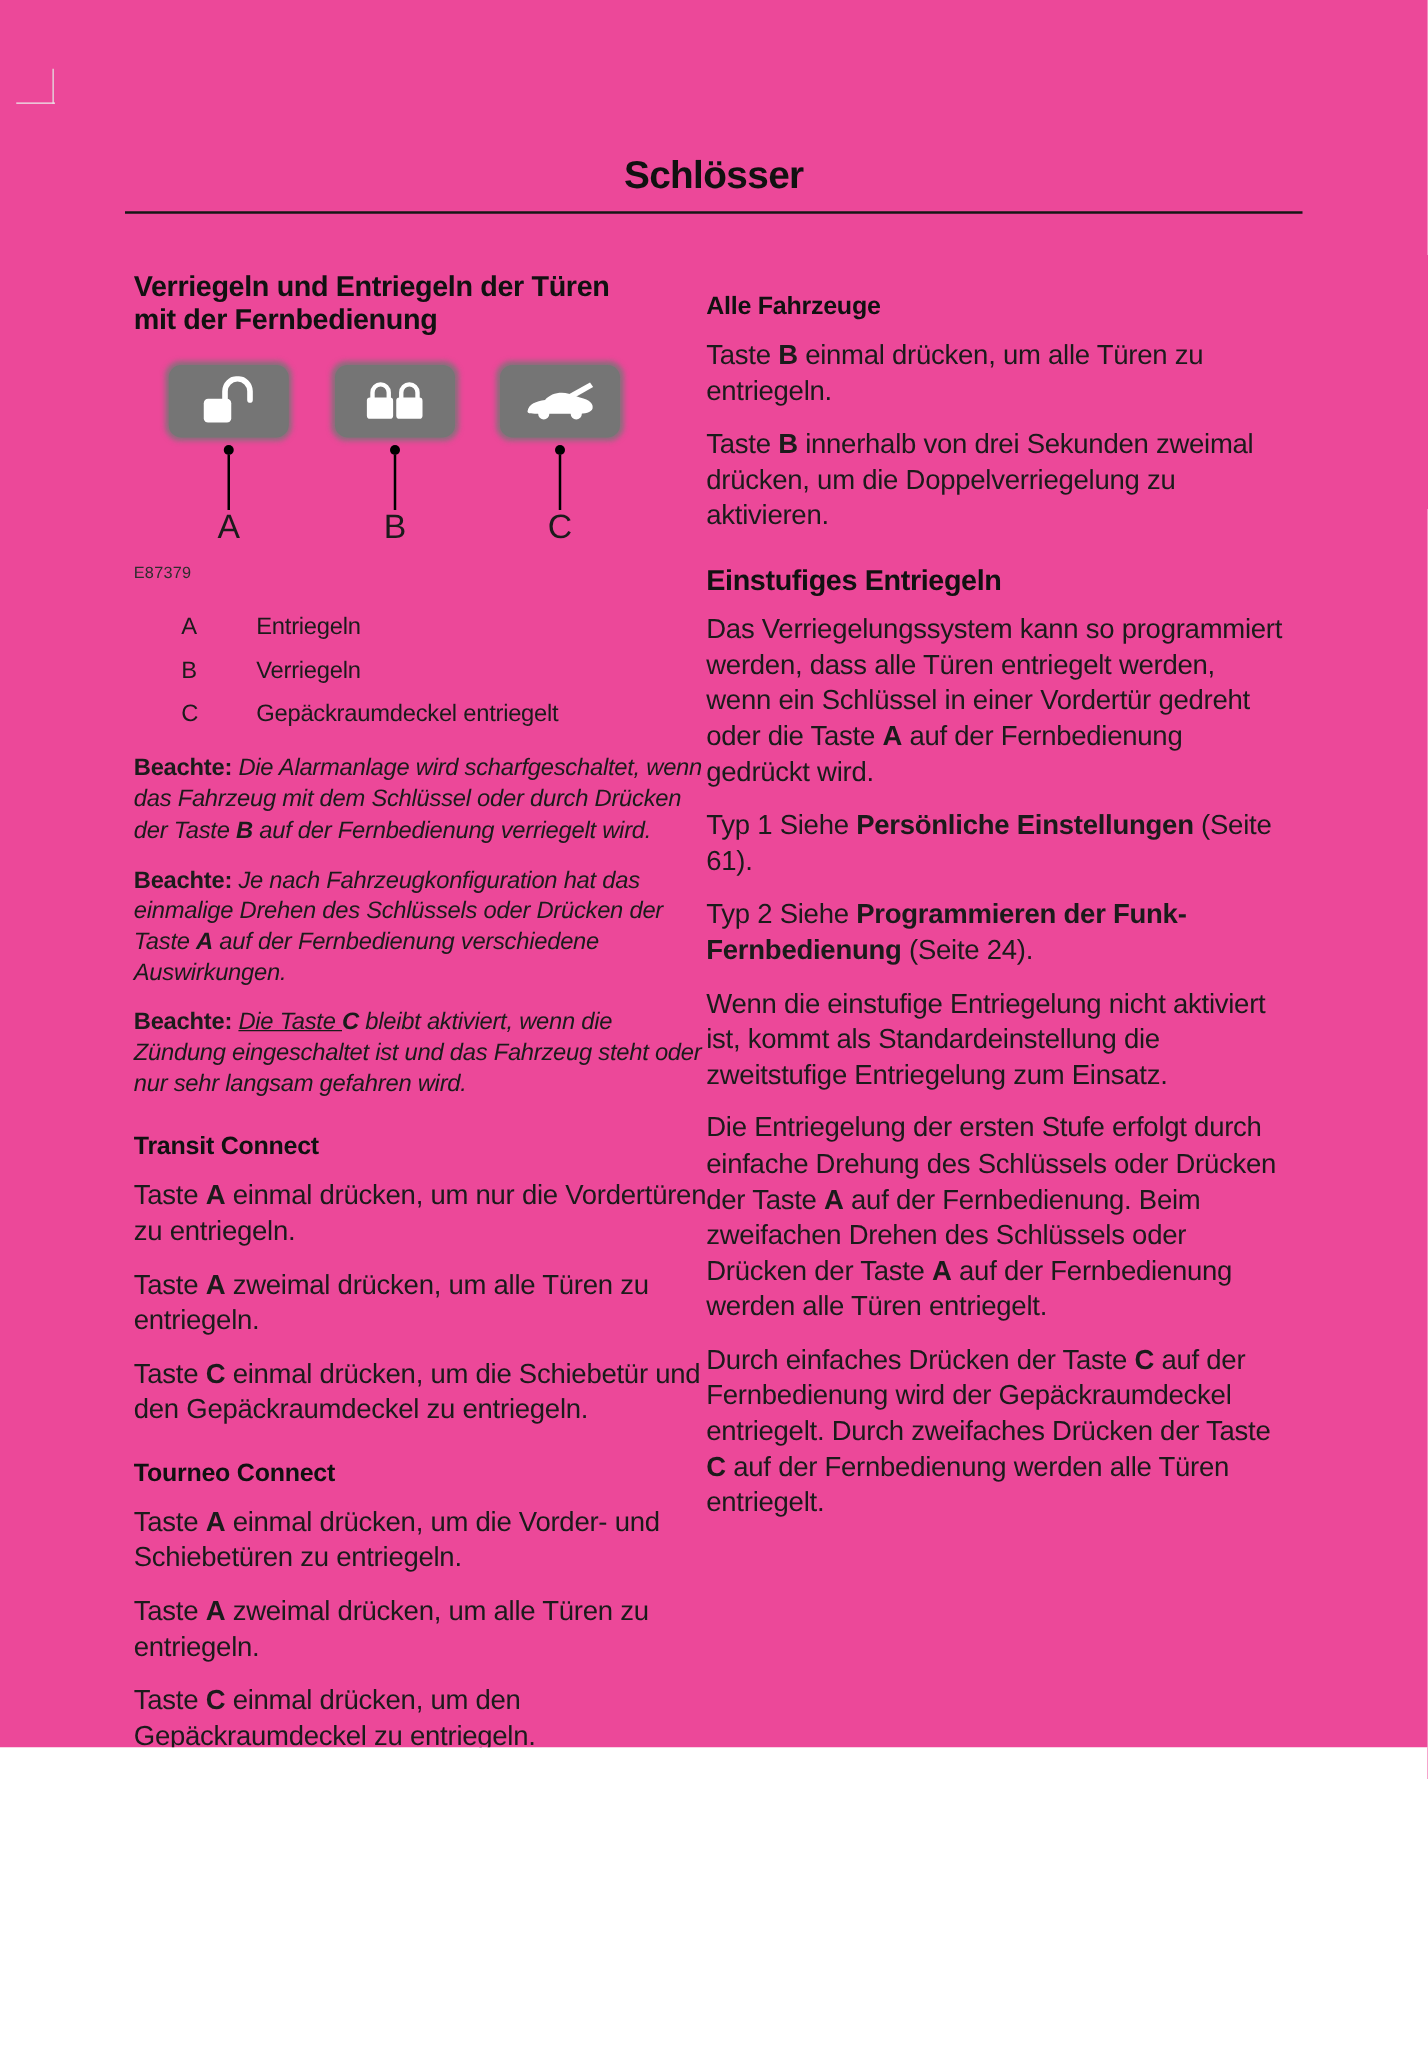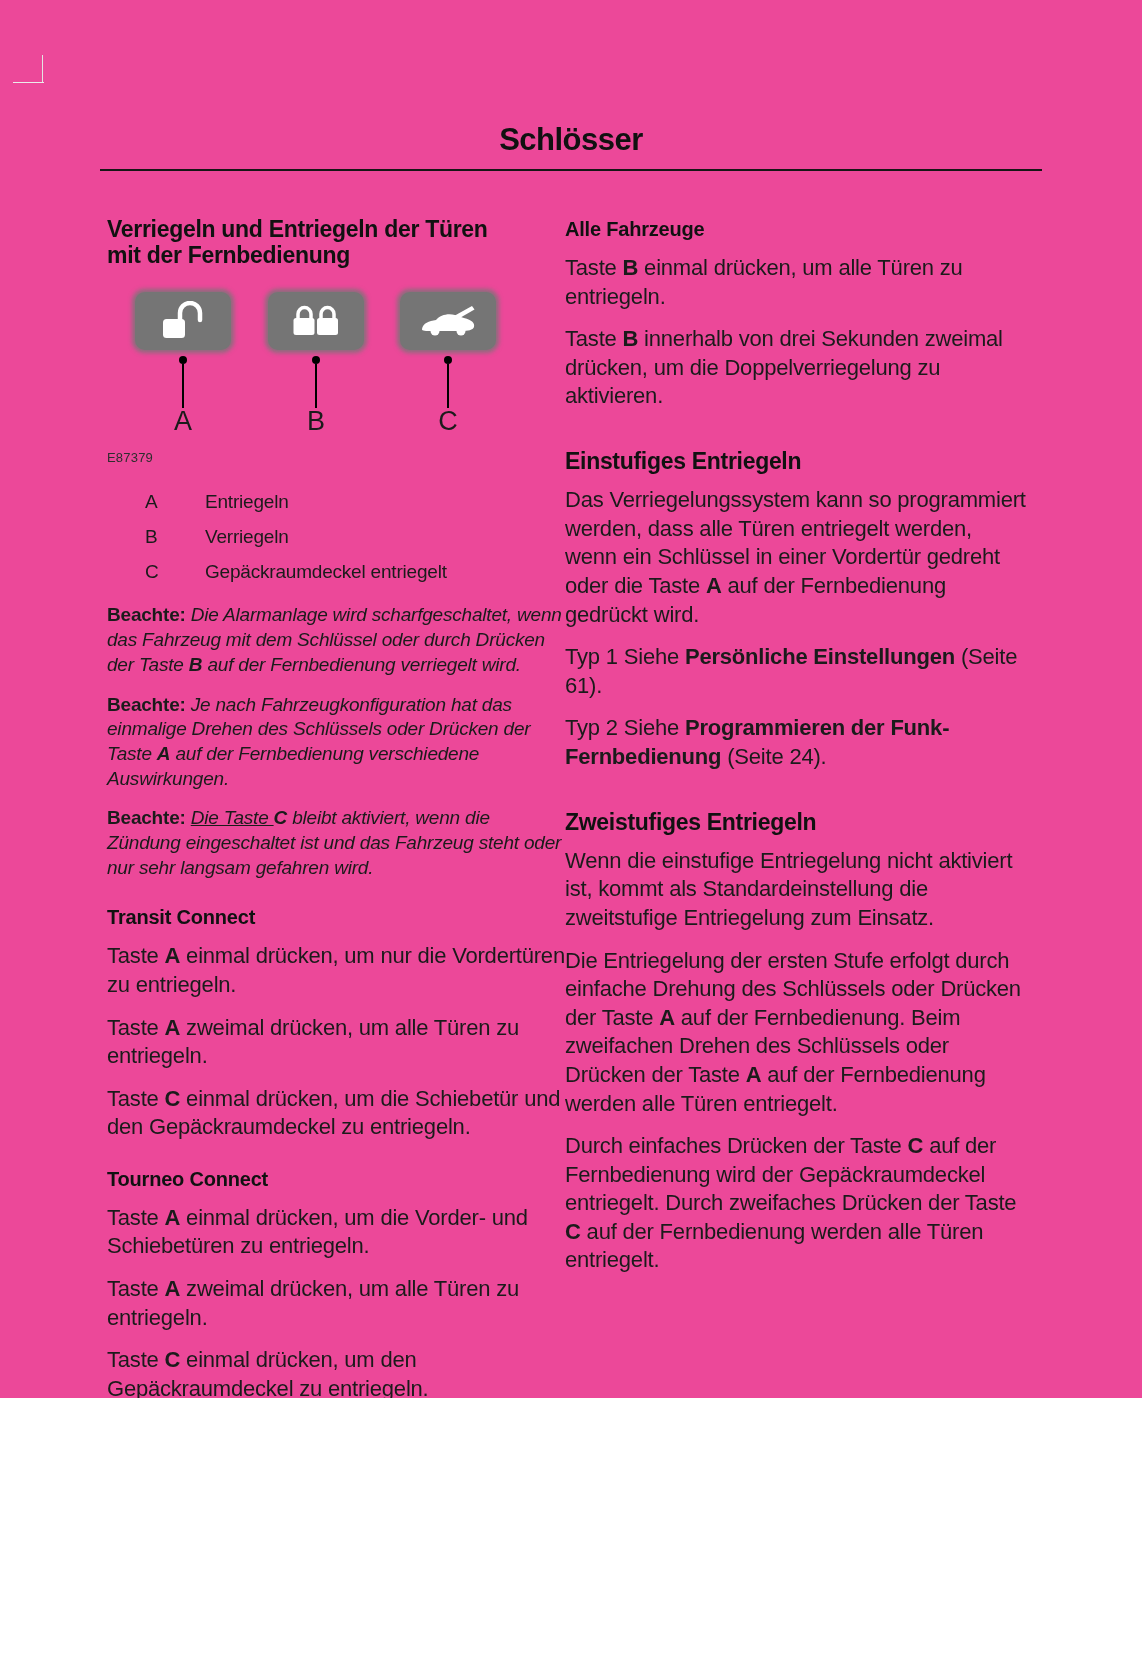--- a/index.html
+++ b/index.html
@@ -37,26 +37,26 @@
     display: flex; 
   }
   .col { box-sizing: border-box; }
   .col-left  { width: 458px; }
   .col-right { width: 464px; }
 
   h2.sec-heading {
     font-size: 23px; font-weight: 700; letter-spacing: -0.3px;
     line-height: 1.14; margin: 0 0 12px 0; color: #111;
   }
-  h2.sec-heading.spaced { margin-top: 37px; }
+  h2.sec-heading.spaced { margin-top: 24px; }
   h3.sub-heading {
     font-size: 20px; font-weight: 700; letter-spacing: -0.2px;
     margin: 26px 0 13px 0; color: #111;
   }
-  h3.sub-heading.first { margin-top: 2px; }
+  h3.sub-heading.first { margin-top: 18px; }
   .left-main-heading { max-width: 405px; }
 
   p.body-p {
     font-size: 22px; line-height: 1.3; letter-spacing: -0.2px;
     margin: 0 0 14px 0;
   }
   p.note-p {
     font-size: 19px; line-height: 1.3; letter-spacing: -0.2px;
     margin: 0 0 15px 0;
   }
@@ -199,21 +199,20 @@
 
       <h3 class="sub-heading first">Alle Fahrzeuge</h3>
       <p class="body-p">Taste <span style="font-weight: 700;">B</span> einmal drücken, um alle Türen zu entriegeln.</p>
       <p class="body-p">Taste <span style="font-weight: 700;">B</span> innerhalb von drei Sekunden zweimal drücken, um die Doppelverriegelung zu aktivieren.</p>
 
       <h2 class="sec-heading spaced">Einstufiges Entriegeln</h2>
       <p class="body-p">Das Verriegelungssystem kann so programmiert werden, dass alle Türen entriegelt werden, wenn ein Schlüssel in einer Vordertür gedreht oder die Taste <span style="font-weight: 700;">A</span> auf der Fernbedienung gedrückt wird.</p>
       <p class="body-p">Typ 1 Siehe <span style="font-weight: 700;">Persönliche Einstellungen</span> (Seite 61).</p>
       <p class="body-p">Typ 2 Siehe <span style="font-weight: 700;">Programmieren der Funk-Fernbedienung</span> (Seite 24).</p>
 
-      <h2 class="sec-heading spaced">Zweistufiges Entriegeln</h2>
       <p class="body-p">Wenn die einstufige Entriegelung nicht aktiviert ist, kommt als Standardeinstellung die zweitstufige Entriegelung zum Einsatz.</p>
       <p class="body-p">Die Entriegelung der ersten Stufe erfolgt durch einfache Drehung des Schlüssels oder Drücken der Taste <span style="font-weight: 700;">A</span> auf der Fernbedienung. Beim zweifachen Drehen des Schlüssels oder Drücken der Taste <span style="font-weight: 700;">A</span> auf der Fernbedienung werden alle Türen entriegelt.</p>
       <p class="body-p">Durch einfaches Drücken der Taste <span style="font-weight: 700;">C</span> auf der Fernbedienung wird der Gepäckraumdeckel entriegelt. Durch zweifaches Drücken der Taste <span style="font-weight: 700;">C</span> auf der Fernbedienung werden alle Türen entriegelt.</p>
     </div>
   </div>
 
   <div class="footer-pageno">27</div>
 </div>
 
 </body></html>

